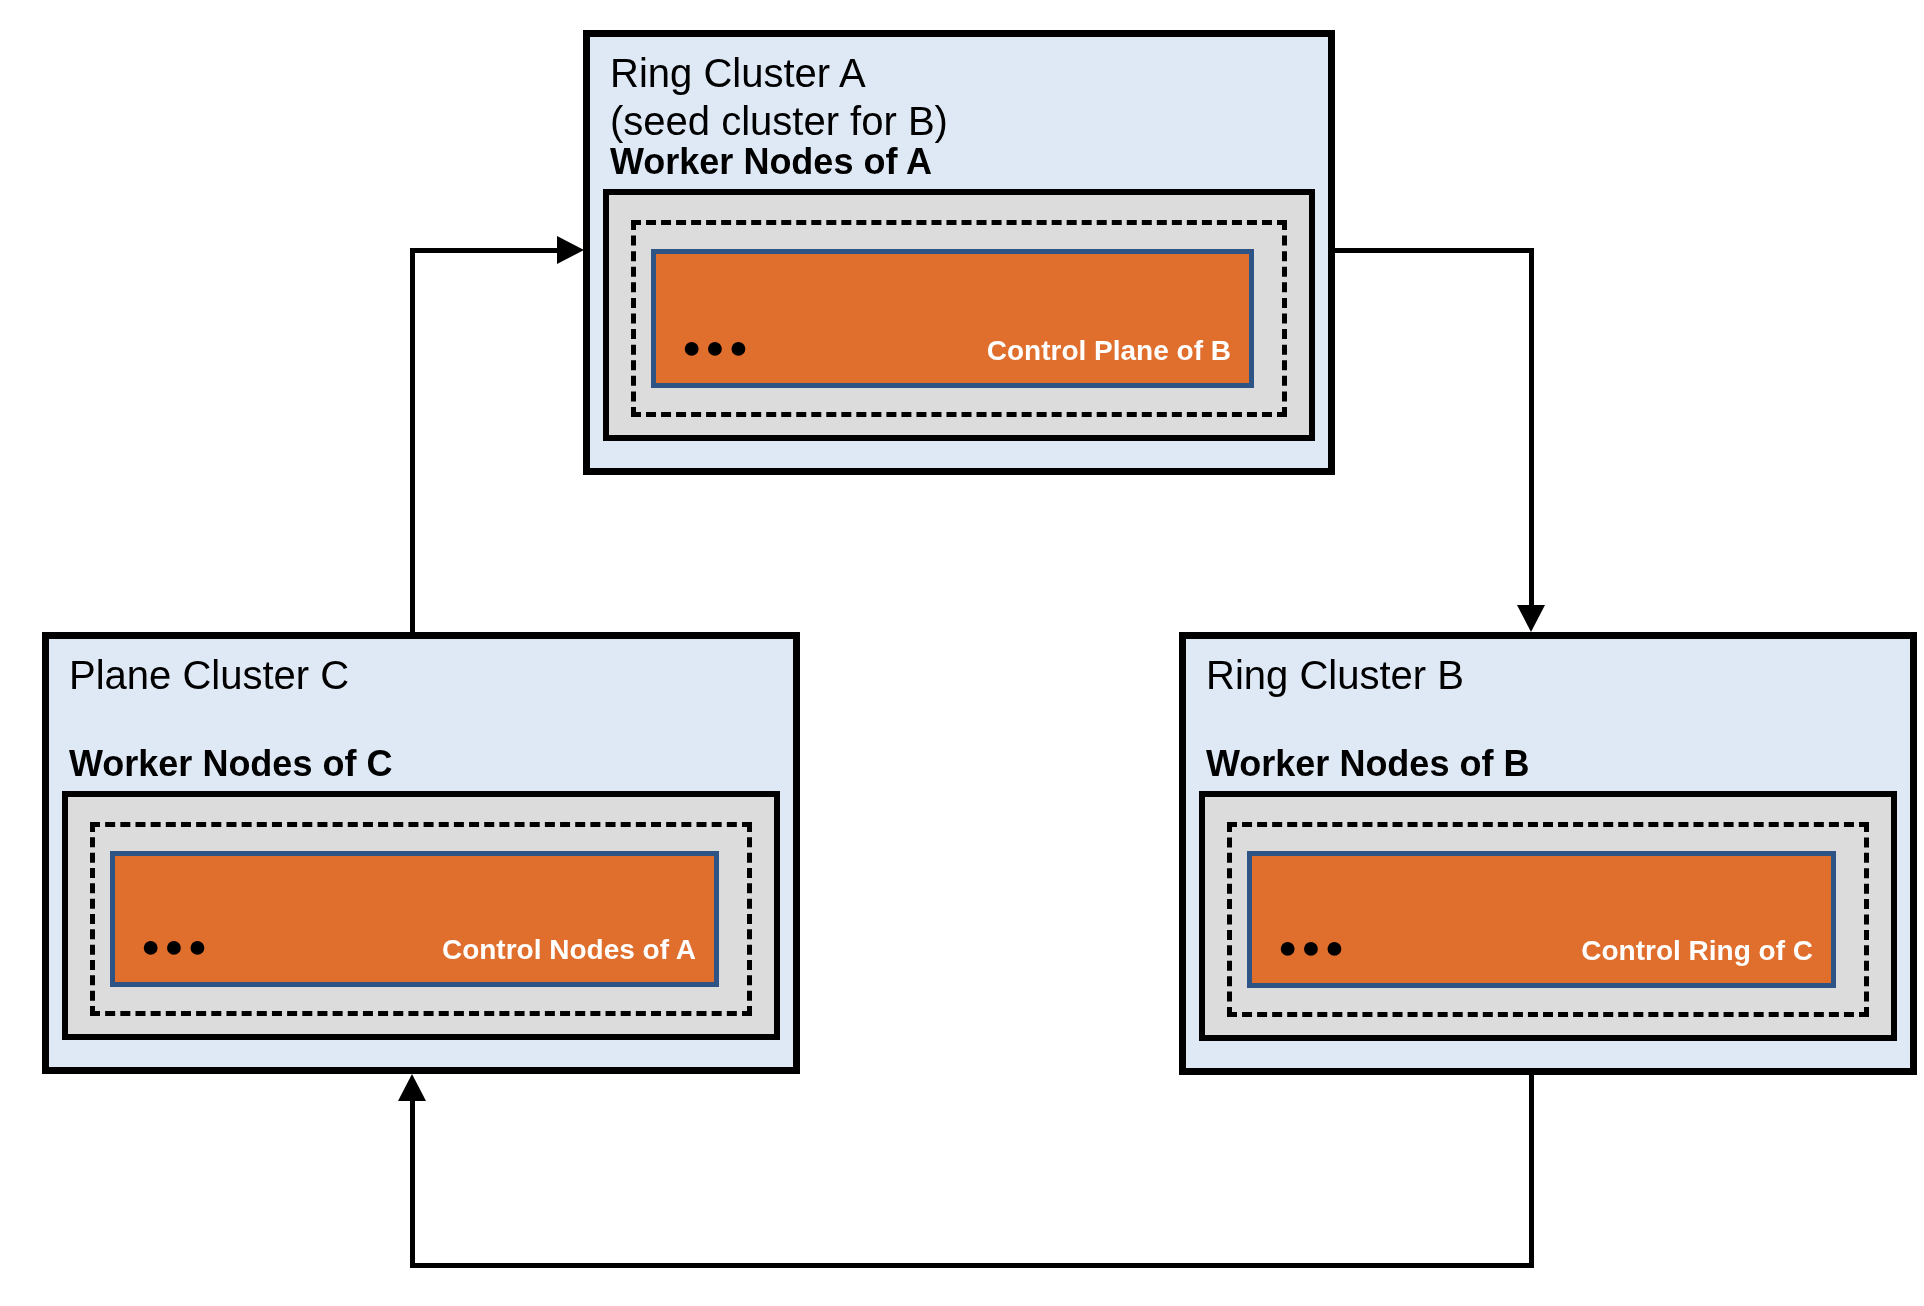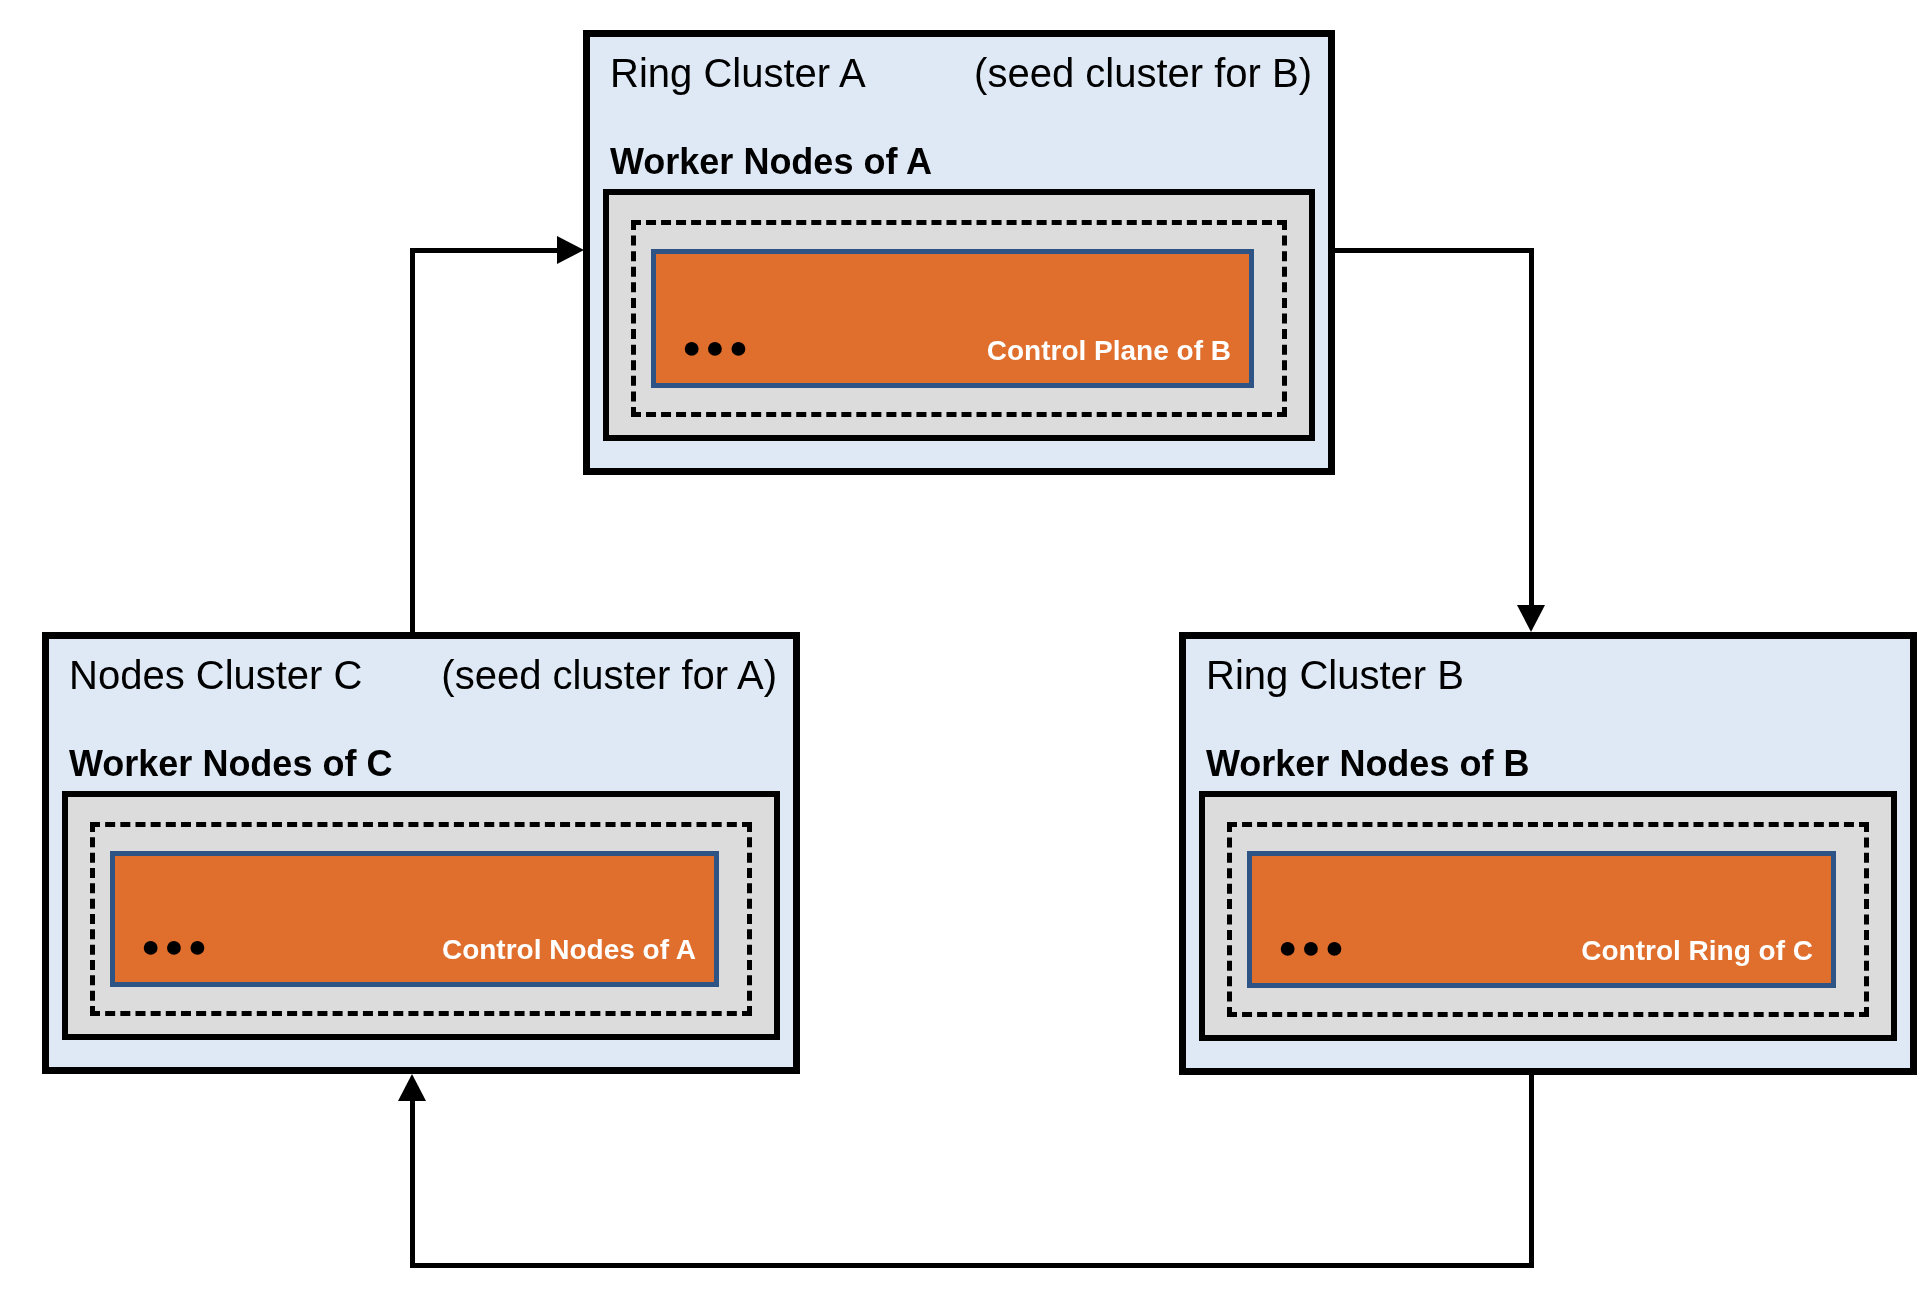--- a/index.html
+++ b/index.html
@@ -37,20 +37,21 @@
   .cluster-title {
     position: absolute;
     top: 12px; left: 20px; right: 16px;
     display: flex;
     justify-content: space-between;
     align-items: baseline;
     font-size: 40px;
     line-height: 1.2;
     color: var(--title-text);
     white-space: nowrap;
+    flex-direction: column;
   }
   .worker-label {
     position: absolute;
     top: 104px; left: 20px;
     font-size: 36px;
     font-weight: 700;
     color: var(--title-text);
     white-space: nowrap;
   }
   .worker-box {
@@ -158,22 +159,21 @@
       <div class="control-plane">
         <span class="dots">●●●</span>
         <span class="cp-label">Control Ring of C</span>
       </div>
     </div>
   </div>
 </div>
 
 <div class="cluster cluster-c">
   <div class="cluster-title">
-    <span>Nodes Cluster C</span>
-    <span>(seed cluster for A)</span>
+    <span>Plane Cluster C</span>
   </div>
   <div class="worker-label">Worker Nodes of C</div>
   <div class="worker-box">
     <div class="dashed-box">
       <div class="control-plane">
         <span class="dots">●●●</span>
         <span class="cp-label">Control Nodes of A</span>
       </div>
     </div>
   </div>

